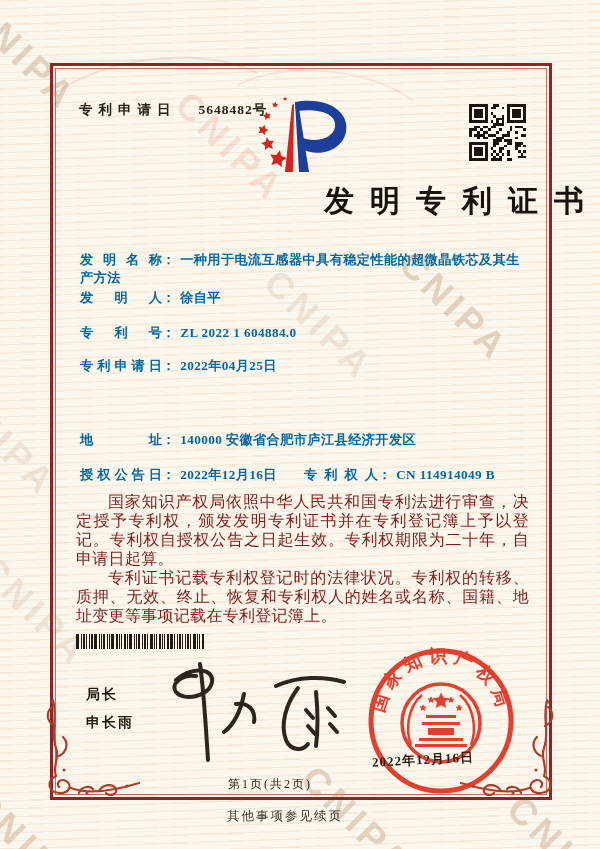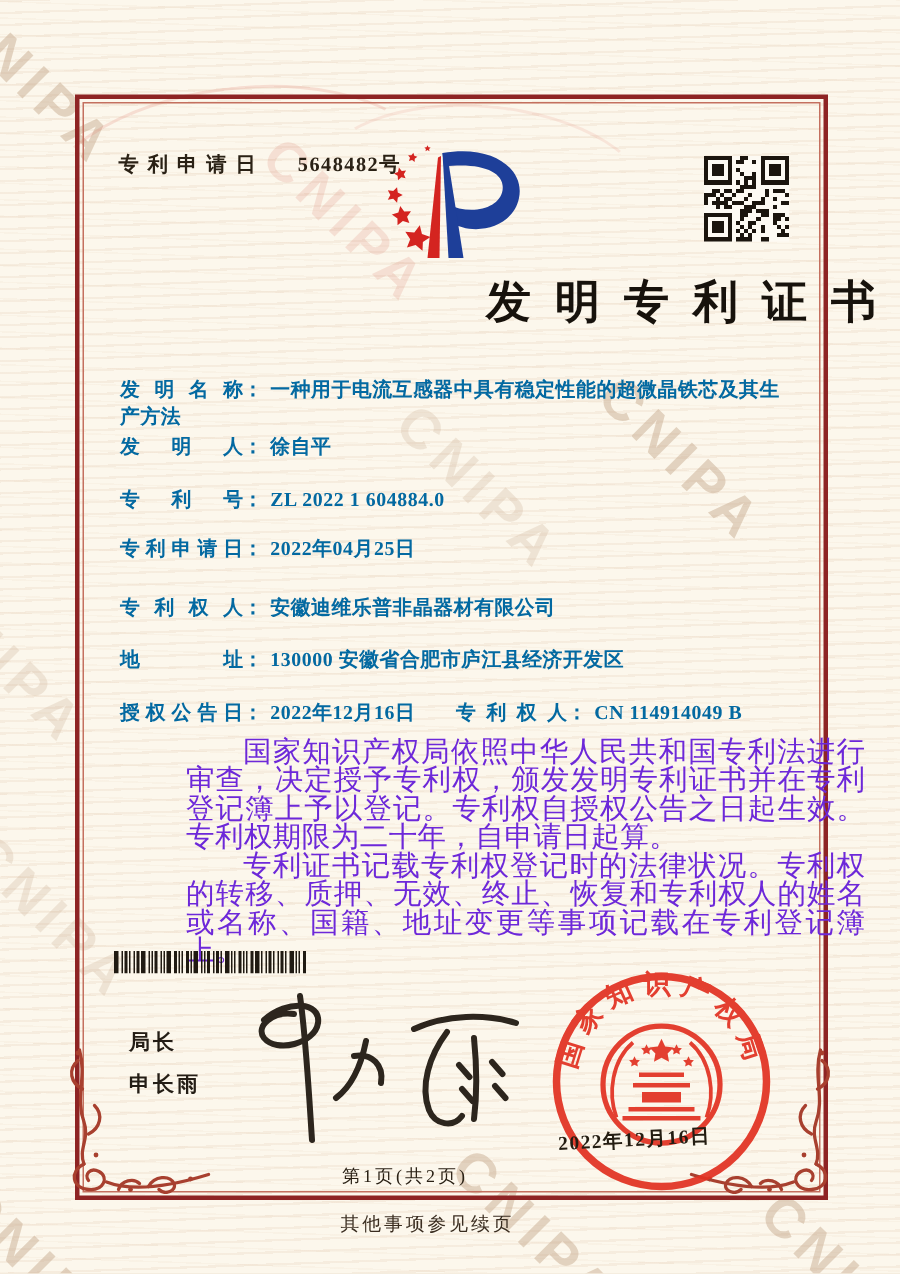--- a/index.html
+++ b/index.html
@@ -45,21 +45,21 @@
     font-size:30px;font-weight:bold;letter-spacing:16px;text-indent:16px;color:#17120c;
   }
   
   .frow{position:absolute;left:80px;width:452px;z-index:3;font-size:13.2px;font-weight:600;color:#0369a1;}
   .flabel{display:inline-block;width:82px;text-align:justify;text-align-last:justify;vertical-align:top;}
   .fcolon{display:inline-block;margin-right:5px;}
   .fvalue{letter-spacing:.4px;}
   .fgroup2{position:absolute;left:224px;top:0;}
   .fgroup2 .flabel{width:74px;}
   
-  .paragraphs{position:absolute;left:76px;top:492px;width:453px;z-index:3;font-size:19px;line-height:19px;color:#6d28d9;font-weight:500;margin-left:48px;}
+  .paragraphs{position:absolute;left:76px;top:492px;width:453px;z-index:3;font-size:16px;line-height:19px;color:#7f1d1d;font-weight:500;}
   .paragraphs p{margin:0;text-indent:2em;letter-spacing:.3px;text-align:justify;}
   
   .officer-title{position:absolute;left:86px;top:686px;z-index:3;font-size:14px;font-weight:bold;letter-spacing:2px;text-align:center;}
   .officer-name{position:absolute;left:86px;top:714px;z-index:3;font-size:14px;font-weight:bold;letter-spacing:2px;}
   .seal-date{
     position:absolute;left:372px;top:751px;z-index:5;font-size:13px;font-weight:bold;
     letter-spacing:1px;color:#241d12;transform:rotate(-3deg);
   }
   .page-indicator{position:absolute;left:-60px;right:0;top:776px;z-index:3;text-align:center;font-size:12px;letter-spacing:2px;color:#2a2115;}
   .footer-note{position:absolute;left:-30px;right:0;top:808px;z-index:3;text-align:center;font-size:12.5px;letter-spacing:2px;color:#3a2d20;}
@@ -262,25 +262,22 @@
   </div>
   <div class="frow" style="top:289px">
     <span class="flabel">发明人</span><span class="fcolon">：</span><span class="fvalue">徐自平</span>
   </div>
   <div class="frow" style="top:324px">
     <span class="flabel">专利号</span><span class="fcolon">：</span><span class="fvalue">ZL 2022 1 604884.0</span>
   </div>
   <div class="frow" style="top:357px">
     <span class="flabel">专利申请日</span><span class="fcolon">：</span><span class="fvalue">2022年04月25日</span>
   </div>
-  <div class="frow" style="top:396px">
-    <span class="flabel">专利权人</span><span class="fcolon">：</span><span class="fvalue">安徽迪维乐普非晶器材有限公司</span>
-  </div>
   <div class="frow" style="top:431px">
-    <span class="flabel">地址</span><span class="fcolon">：</span><span class="fvalue">130000 安徽省合肥市庐江县经济开发区</span>
+    <span class="flabel">地址</span><span class="fcolon">：</span><span class="fvalue">140000 安徽省合肥市庐江县经济开发区</span>
   </div>
   <div class="frow" style="top:466px">
     <span class="fgroup">
       <span class="flabel">授权公告日</span><span class="fcolon">：</span><span class="fvalue">2022年12月16日</span>
     </span>
     <span class="fgroup2">
       <span class="flabel">专利权人</span><span class="fcolon">：</span><span class="fvalue">CN 114914049 B</span>
     </span>
   </div>
 

